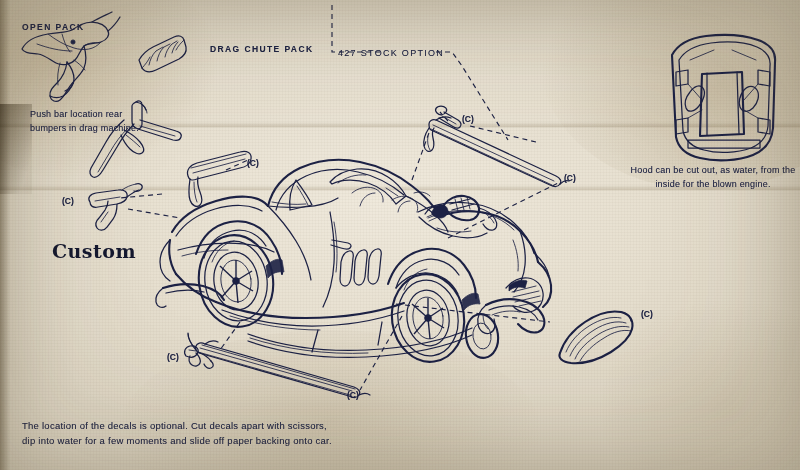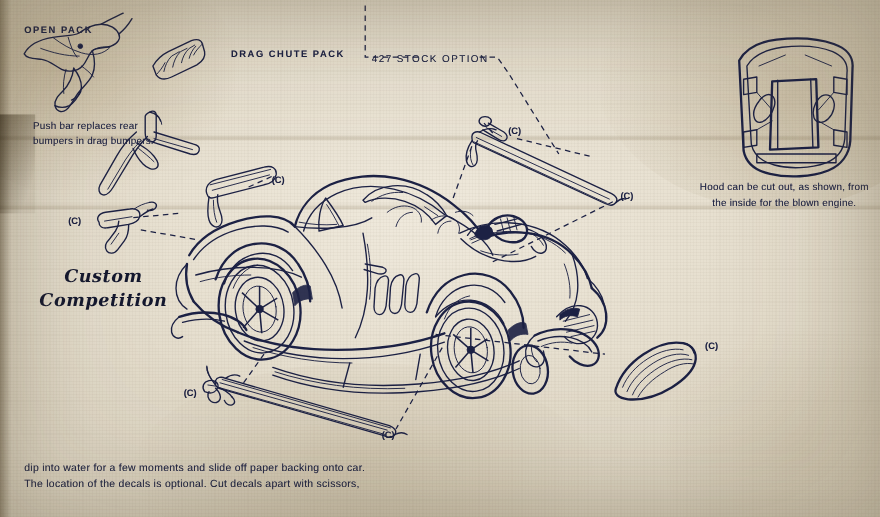--- a/index.html
+++ b/index.html
@@ -68,22 +68,22 @@
   .note{font-size:9px;line-height:13.5px;letter-spacing:.2px;white-space:normal;}
   .cmark{font-size:8.5px;font-weight:700;letter-spacing:0;}
   .stock{font-size:9px;font-weight:400;letter-spacing:1.3px;}
   .hood-cap{
     position:absolute;font-size:9px;line-height:14px;letter-spacing:.2px;
     text-align:center;white-space:normal;color:#1b2042;
   }
   .bigtitle{
     position:absolute;
     font-family:"DejaVu Serif", serif;
-    font-weight:700;font-style:italic;
-    font-size:16px;line-height:22px;
+    font-weight:700;
+    font-size:19px;line-height:22px;
     letter-spacing:.5px;color:#14182f;
   }
   .bottom-note{
     position:absolute;font-size:9.5px;line-height:15px;letter-spacing:.25px;
     color:#1b2042;white-space:normal;
   }
   .softtext{ text-shadow:0 0 .6px rgba(27,32,66,.35); }
 </style>
 </head>
 <body>
@@ -434,36 +434,35 @@
     <path class="dash" d="M402,316 L360,390"></path>
     <path class="dash" d="M162,194 L120,198"></path>
   </svg>
 
   <div class="lbl caps softtext" style="left:22px;top:22px;">OPEN PACK</div>
 
   <div class="lbl caps softtext" style="left:186px;top:44px;padding-left:24px;">DRAG CHUTE PACK</div>
 
   <div class="lbl stock softtext" style="left:338px;top:48px;">427 STOCK OPTION</div>
 
-  <div class="lbl note softtext" style="left:30px;top:108px;width:118px;">Push bar replaces rear bumpers in drag bumpers.</div>
+  <div class="lbl note softtext" style="left:30px;top:108px;width:118px;">Push bar location rear bumpers in drag machine.</div>
 
   <div class="bigtitle" style="left:14px;top:240px;width:160px;text-align:center;">
     <div>Custom</div>
-    <div>Competition</div>
   </div>
 
-  <div class="hood-cap softtext" style="left:630px;top:163px;width:166px;">Hood can be cut out, as shown, from the inside for the blown engine.</div>
+  <div class="hood-cap softtext" style="left:630px;top:163px;width:166px;">Hood can be cut out, as water, from the inside for the blown engine.</div>
 
   <div class="lbl cmark softtext" style="left:247px;top:158px;">(C)</div>
   <div class="lbl cmark softtext" style="left:62px;top:196px;">(C)</div>
   <div class="lbl cmark softtext" style="left:462px;top:114px;">(C)</div>
   <div class="lbl cmark softtext" style="left:564px;top:173px;">(C)</div>
   <div class="lbl cmark softtext" style="left:167px;top:352px;">(C)</div>
   <div class="lbl cmark softtext" style="left:347px;top:390px;">(C)</div>
   <div class="lbl cmark softtext" style="left:641px;top:309px;">(C)</div>
 
   <div class="bottom-note softtext" style="left:22px;top:418px;width:360px;">
+    <div>The location of the decals is optional. Cut decals apart with scissors,</div>
     <div>dip into water for a few moments and slide off paper backing onto car.</div>
-    <div>The location of the decals is optional. Cut decals apart with scissors,</div>
   </div>
 
   <div class="vignette"></div>
 </div>
 
 </body></html>

